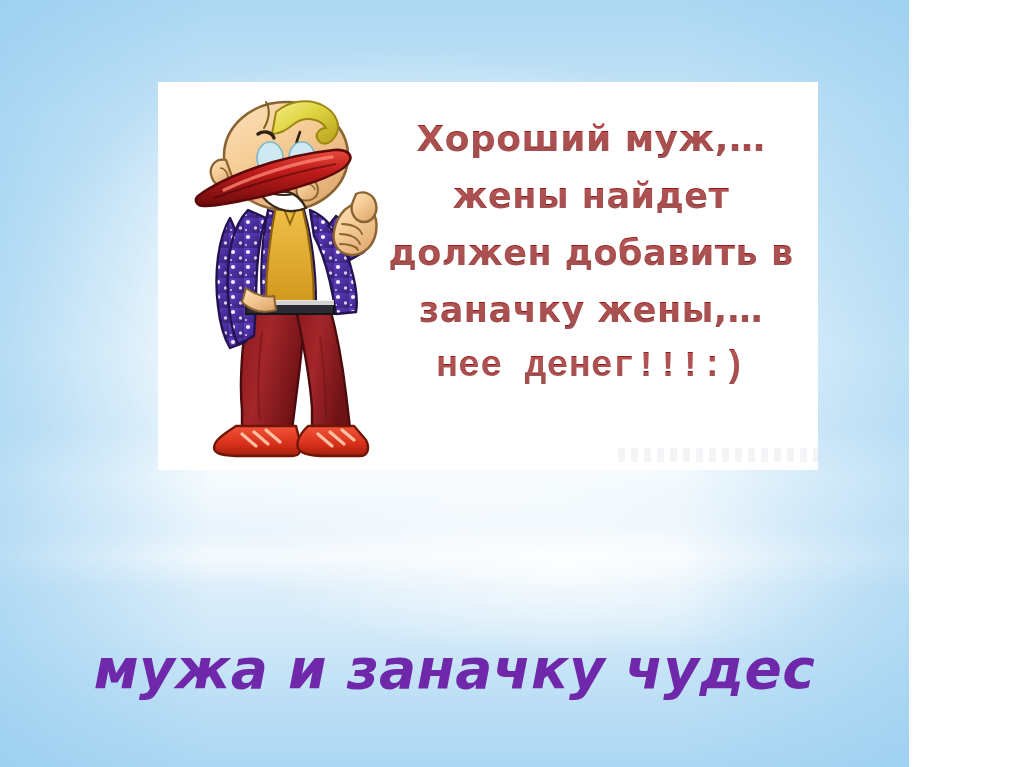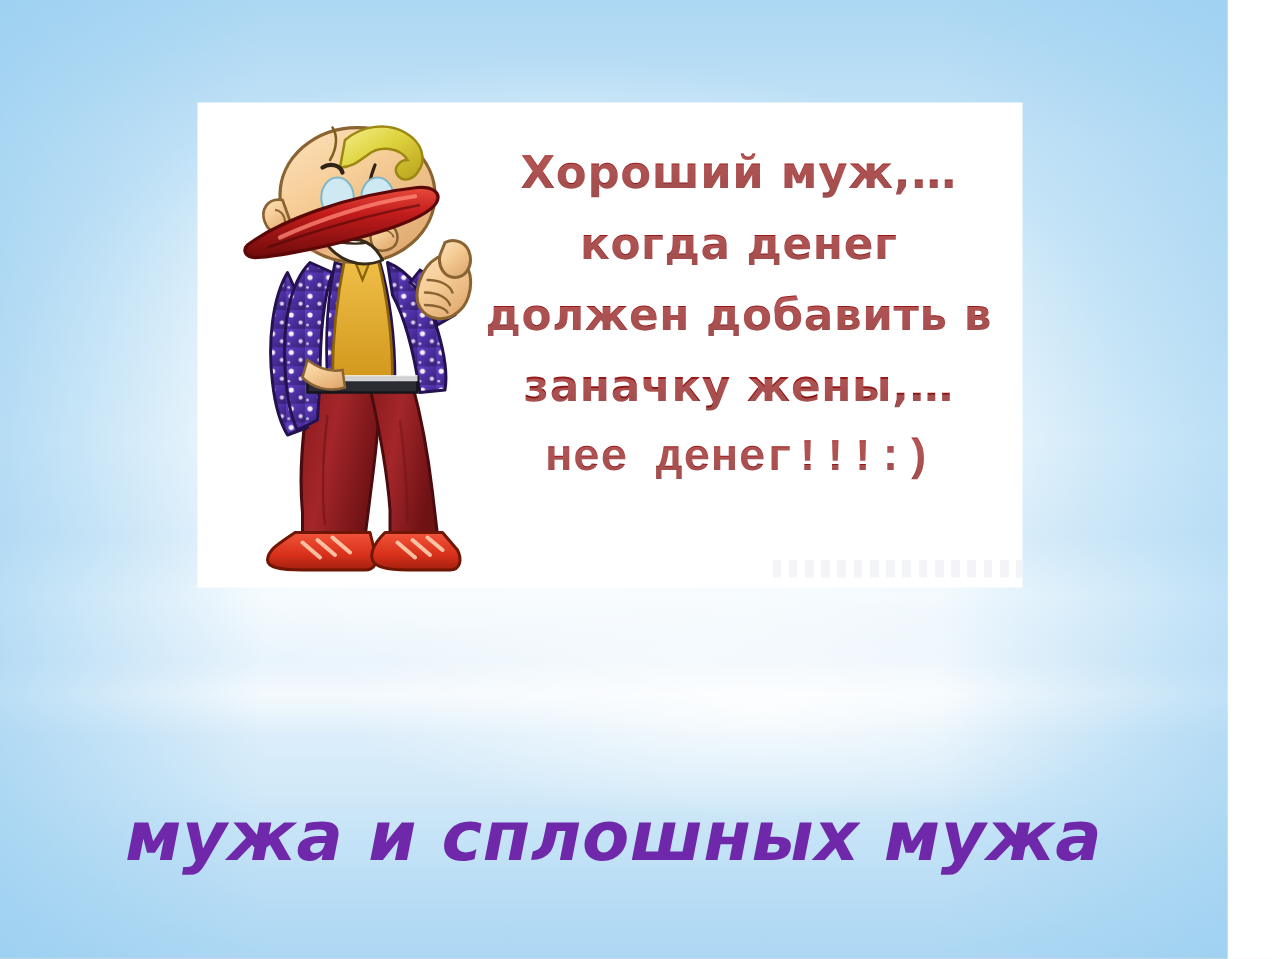--- a/index.html
+++ b/index.html
@@ -7,24 +7,25 @@
     padding: 0;
     background: #ffffff;
   }
   body {
     font-family: "Liberation Sans", sans-serif;
   }
 
   
   #slide {
     position: relative;
-    width: 982px;
+    width: 880px;
     height: 767px;
     overflow: hidden;
-    background: #fca5a5;
+    background: #5eead4;
+    padding-left: 29px;
   }
 
   
   .bg-base {
     position: absolute;
     inset: 0;
     background:
       linear-gradient(to bottom,
         #bcdff5 0%,
         #c6e4f7 14%,
@@ -297,24 +298,24 @@
             <path d="M14 98 C38 80 92 58 150 52 C162 51 168 56 166 62 C163 72 140 82 104 92 C70 101 34 108 20 108 C12 108 10 102 14 98 Z" fill="url(#gGlass)" stroke="#5c0808" stroke-width="2.6" stroke-linejoin="round"></path>
             <path d="M40 92 C70 78 112 64 148 59" fill="none" stroke="#ff8b7a" stroke-width="3.4" stroke-linecap="round" opacity=".75"></path>
             <path d="M30 100 C64 88 110 74 152 66" fill="none" stroke="#3d0404" stroke-width="2" opacity=".5"></path>
           </g>
         </g>
       </svg>
     </div>
 
     <div id="joke-text">
       <span class="ln ln-1">Хороший муж,…</span>
-      <span class="ln ln-2">когда денег</span>
+      <span class="ln ln-2">жены найдет</span>
       <span class="ln ln-4">должен добавить в</span>
       <span class="ln ln-3">заначку жены,…</span>
       <span class="ln ln-5">нее денег!!!:)</span>
     </div>
 
     <div class="card-watermark"></div>
   </div>
 
-  <div id="caption">мужа и сплошных мужа</div>
+  <div id="caption">мужа и заначку чудес</div>
 
 </div>
 
 </body></html>

